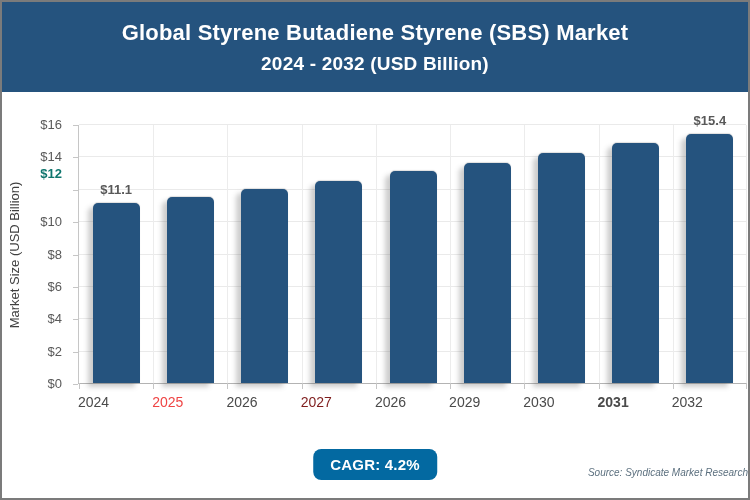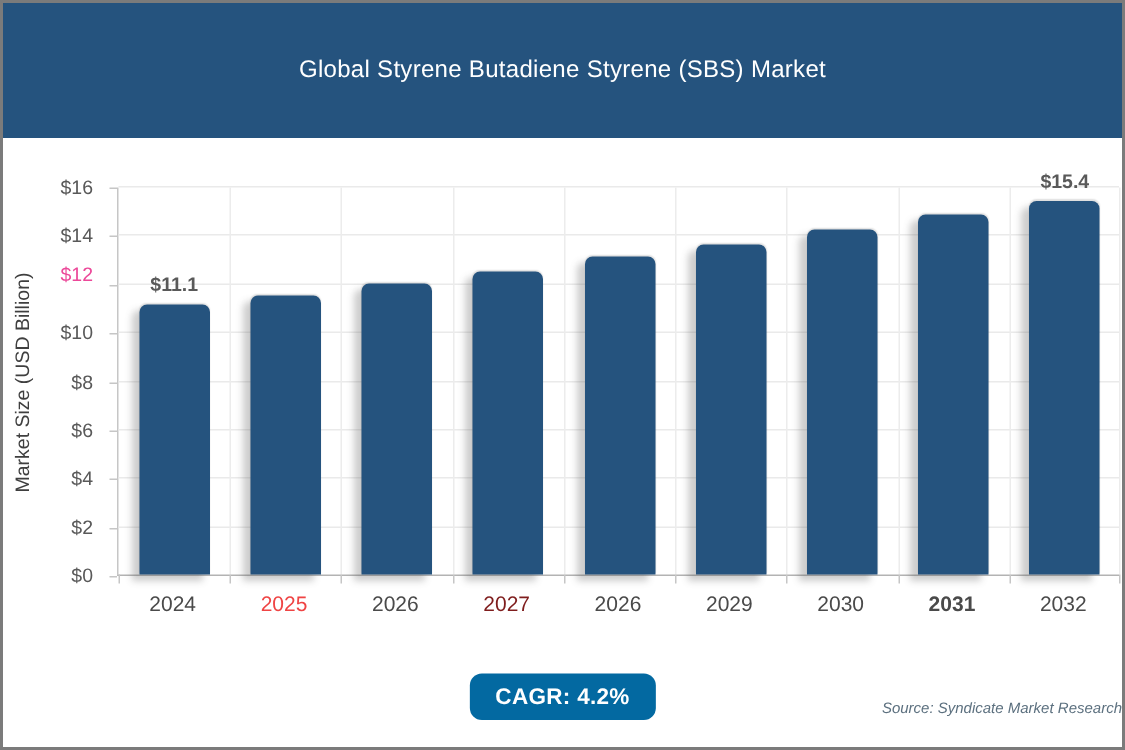--- a/index.html
+++ b/index.html
@@ -11,21 +11,21 @@
     border:2px solid #7b7b7b;
     font-family:"Liberation Sans","DejaVu Sans",sans-serif;
     overflow:hidden;
   }
   
   .header{
     position:absolute;left:0;top:0;right:0;height:90px;
     display:flex;flex-direction:column;align-items:center;justify-content:center;
     gap:7px;
   }
-  .title-line1{color:#ffffff;font-size:16px;font-weight:normal;letter-spacing:.2px;}
+  .title-line1{color:#ffffff;font-size:22px;font-weight:bold;letter-spacing:.2px;}
   .title-line2{color:#ffffff;font-size:19px;font-weight:bold;letter-spacing:.2px;}
   
   .plot{
     position:absolute;left:76px;top:123px;width:668px;height:259px;
     border-left:1px solid #c6c6c6;
     border-bottom:1px solid #b3b3b3;
   }
   .gridline-h{position:absolute;left:0;right:0;height:1px;background:#eaeaea;}
   .gridline-v{position:absolute;top:0;bottom:0;width:1px;background:#ececec;}
   .xtick-stub{position:absolute;top:100%;width:1px;height:6px;background:#c6c6c6;}
@@ -45,53 +45,54 @@
     text-align:right;font-size:13px;color:#595959;
   }
   .ytick-mark{position:absolute;left:71px;width:5px;height:1px;background:#c6c6c6;}
   .y-axis-title{
     position:absolute;left:-96px;top:244px;width:220px;height:18px;
     transform:rotate(-90deg);transform-origin:center center;
     text-align:center;font-size:13px;color:#3f3f3f;
   }
   .xtick-labels{position:absolute;left:76px;top:392px;width:668px;height:20px;}
   .xtick-label{
-    position:absolute;top:0;text-align:center;
+    position:absolute;top:0;
     font-size:14px;color:#4a4a4a;
   }
   
   .cagr-badge{
     position:absolute;left:50%;top:447px;transform:translateX(-50%);
     padding:7px 17px;border-radius:8px;
     color:#ffffff;font-size:15px;font-weight:bold;letter-spacing:.2px;
   }
   .source-credit{
     position:absolute;right:0;top:465px;
     font-size:10px;font-style:italic;color:#5c707f;
   }
 </style>
 </head>
 <body>
 
 <div class="canvas" style="border-color: rgb(123, 123, 123);">
 
   <div class="header" style="background: rgb(37, 83, 126);">
     <div class="title-line1">Global Styrene Butadiene Styrene (SBS) Market</div>
+    <div class="title-line2">2024 - 2032 (USD Billion)</div>
   </div>
 
   <div class="y-axis-title">Market Size (USD Billion)</div>
 
   <div class="ytick-labels">
       <div class="ytick-label" style="bottom: -8px; color: rgb(89, 89, 89);">$0</div>
       <div class="ytick-label" style="bottom: 24.375px; color: rgb(89, 89, 89);">$2</div>
       <div class="ytick-label" style="bottom: 56.75px; color: rgb(89, 89, 89);">$4</div>
       <div class="ytick-label" style="bottom: 89.125px; color: rgb(89, 89, 89);">$6</div>
       <div class="ytick-label" style="bottom: 121.5px; color: rgb(89, 89, 89);">$8</div>
       <div class="ytick-label" style="bottom: 153.875px; color: rgb(89, 89, 89);">$10</div>
-      <div class="ytick-label" style="bottom: 193px; color: #ec4899;">$12</div>
+      <div class="ytick-label" style="bottom: 202px; color: #0f766e; font-weight: bold;">$12</div>
       <div class="ytick-label" style="bottom: 218.625px; color: rgb(89, 89, 89);">$14</div>
       <div class="ytick-label" style="bottom: 251px; color: rgb(89, 89, 89);">$16</div>
     </div>
 
   <div class="plot">
       <div class="gridline-h" style="bottom: 31.375px; background: rgb(234, 234, 234);"></div>
       <div class="gridline-h" style="bottom: 63.75px; background: rgb(234, 234, 234);"></div>
       <div class="gridline-h" style="bottom: 96.125px; background: rgb(234, 234, 234);"></div>
       <div class="gridline-h" style="bottom: 128.5px; background: rgb(234, 234, 234);"></div>
       <div class="gridline-h" style="bottom: 160.875px; background: rgb(234, 234, 234);"></div>

